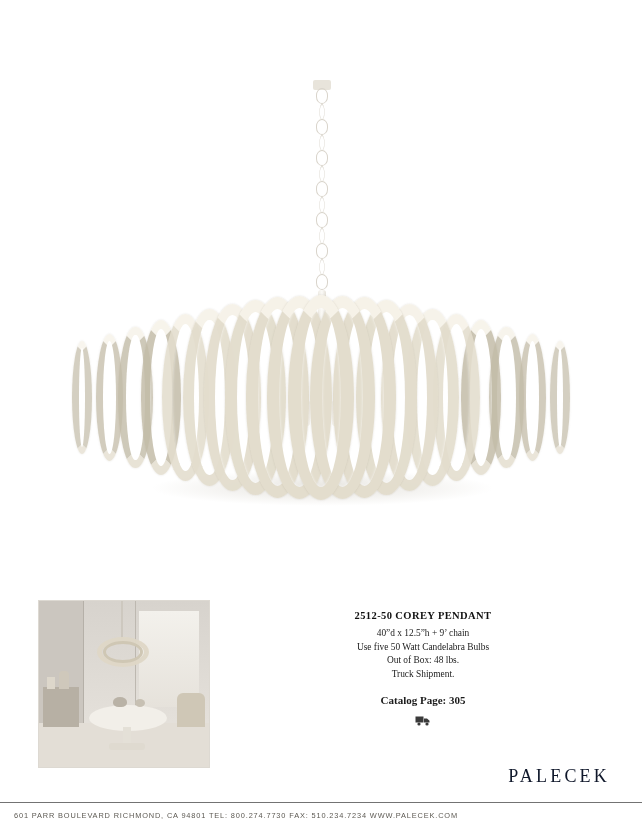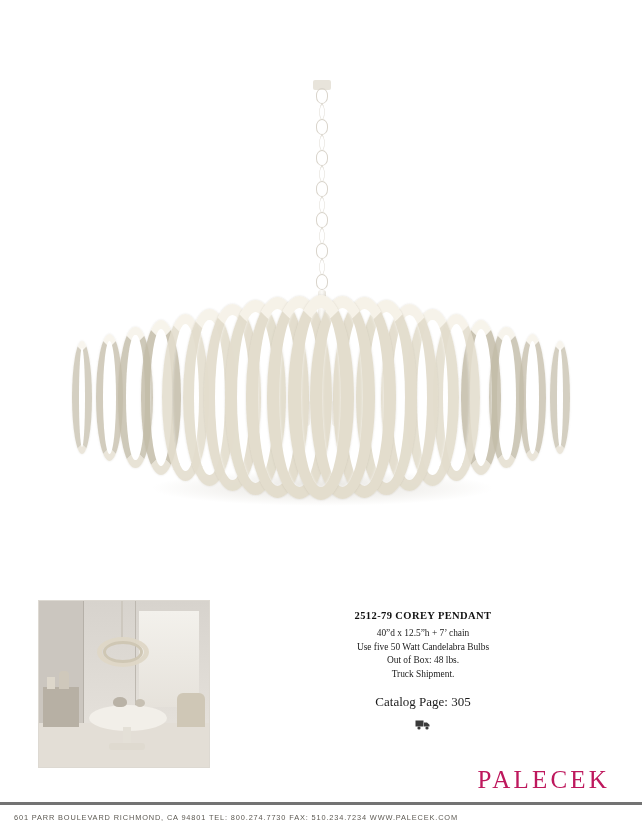--- a/index.html
+++ b/index.html
@@ -146,51 +146,52 @@
     line-height: 1.38;
     margin: 0 0 10px 0;
     color: #1b1b1b;
   }
   .spec-line {
     font-size: 9.4px;
     line-height: 1.45;
     color: #1b1b1b;
   }
   .catalog-page {
-    font-size: 13px;
+    font-size: 11px;
     margin-top: 12px;
     color: #1b1b1b;
+    font-weight: bold;
   }
   .truck-icon {
     margin-top: 6px;
     display: block;
     text-align: center;
     color: #3a3a3a;
   }
 
   
   .brand {
     position: absolute;
     right: 32px;
     top: 196px;
     font-family: "Liberation Serif", serif;
-    font-size: 25px;
+    font-size: 18px;
     letter-spacing: 3.2px;
-    color: #be185d;
+    color: #0f172a;
     font-weight: normal;
   }
 
   
   .footer {
     position: absolute;
     left: 0;
     bottom: 0;
     width: 642px;
     height: 30px;
-    border-top: 3px solid #737373;
+    border-top: 1px solid #737373;
     background: #ffffff;
   }
   .footer-text {
     position: absolute;
     left: 14px;
     top: 8px;
     font-family: "Liberation Sans", sans-serif;
     font-size: 7.4px;
     letter-spacing: .85px;
     color: #5c5952;
@@ -268,23 +269,23 @@
       <div class="rp-layer" style="left:70px;top:142px;width:36px;height:7px;background:#dfdad0;border-radius:3px;"></div>
       <div class="rp-layer" style="left:4px;top:86px;width:36px;height:40px;background:#b7b0a4;"></div>
       <div class="rp-layer" style="left:8px;top:76px;width:8px;height:12px;background:#ddd7cb;"></div>
       <div class="rp-layer" style="left:20px;top:70px;width:10px;height:18px;background:#cfc8bb;border-radius:4px 4px 0 0;"></div>
       <div class="rp-layer" style="left:138px;top:92px;width:28px;height:34px;background:#cfc7b6;border-radius:6px 6px 0 0;"></div>
       <div class="rp-layer" style="left:74px;top:96px;width:14px;height:10px;background:#b9b2a6;border-radius:50% 50% 40% 40%;"></div>
       <div class="rp-layer" style="left:96px;top:98px;width:10px;height:8px;background:#c7c0b3;border-radius:50%;"></div>
     </div>
 
   <div class="info">
-    <div class="product-title">2512-79 COREY PENDANT</div>
-
-    <div class="spec-line">40”d x 12.5”h + 7’ chain</div>
+    <div class="product-title">2512-50 COREY PENDANT</div>
+
+    <div class="spec-line">40”d x 12.5”h + 9’ chain</div>
     <div class="spec-line">Use five 50 Watt Candelabra Bulbs</div>
     <div class="spec-line">Out of Box: 48 lbs.</div>
     <div class="spec-line">Truck Shipment.</div>
 
     <div class="catalog-page">Catalog Page: 305</div>
 
     <div class="truck-icon">
       <svg width="16" height="11" viewBox="0 0 16 11" aria-hidden="true">
         <rect x="0.5" y="1.5" width="8" height="6" fill="#3a3a3a"></rect>
         <path d="M9 3.5 h3 l2.5 2.2 v1.8 h-5.5 z" fill="#3a3a3a"></path>

